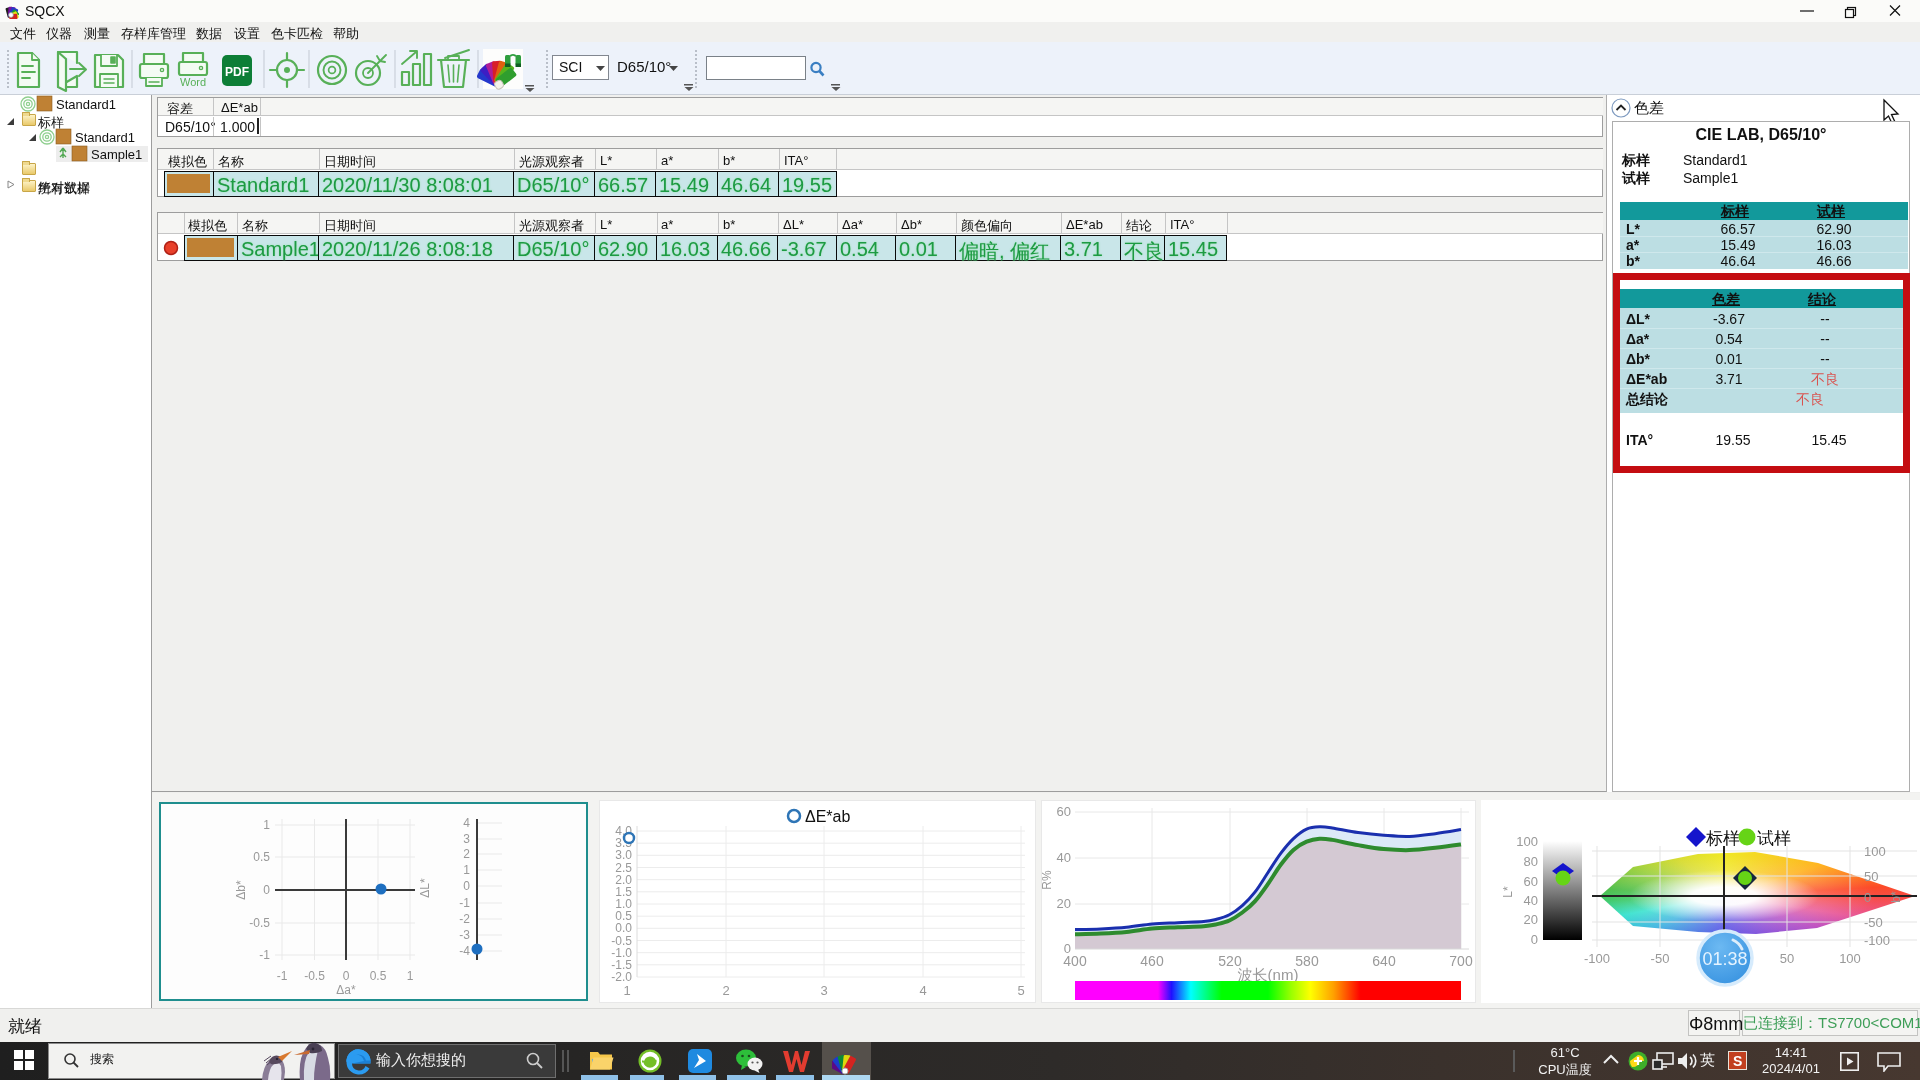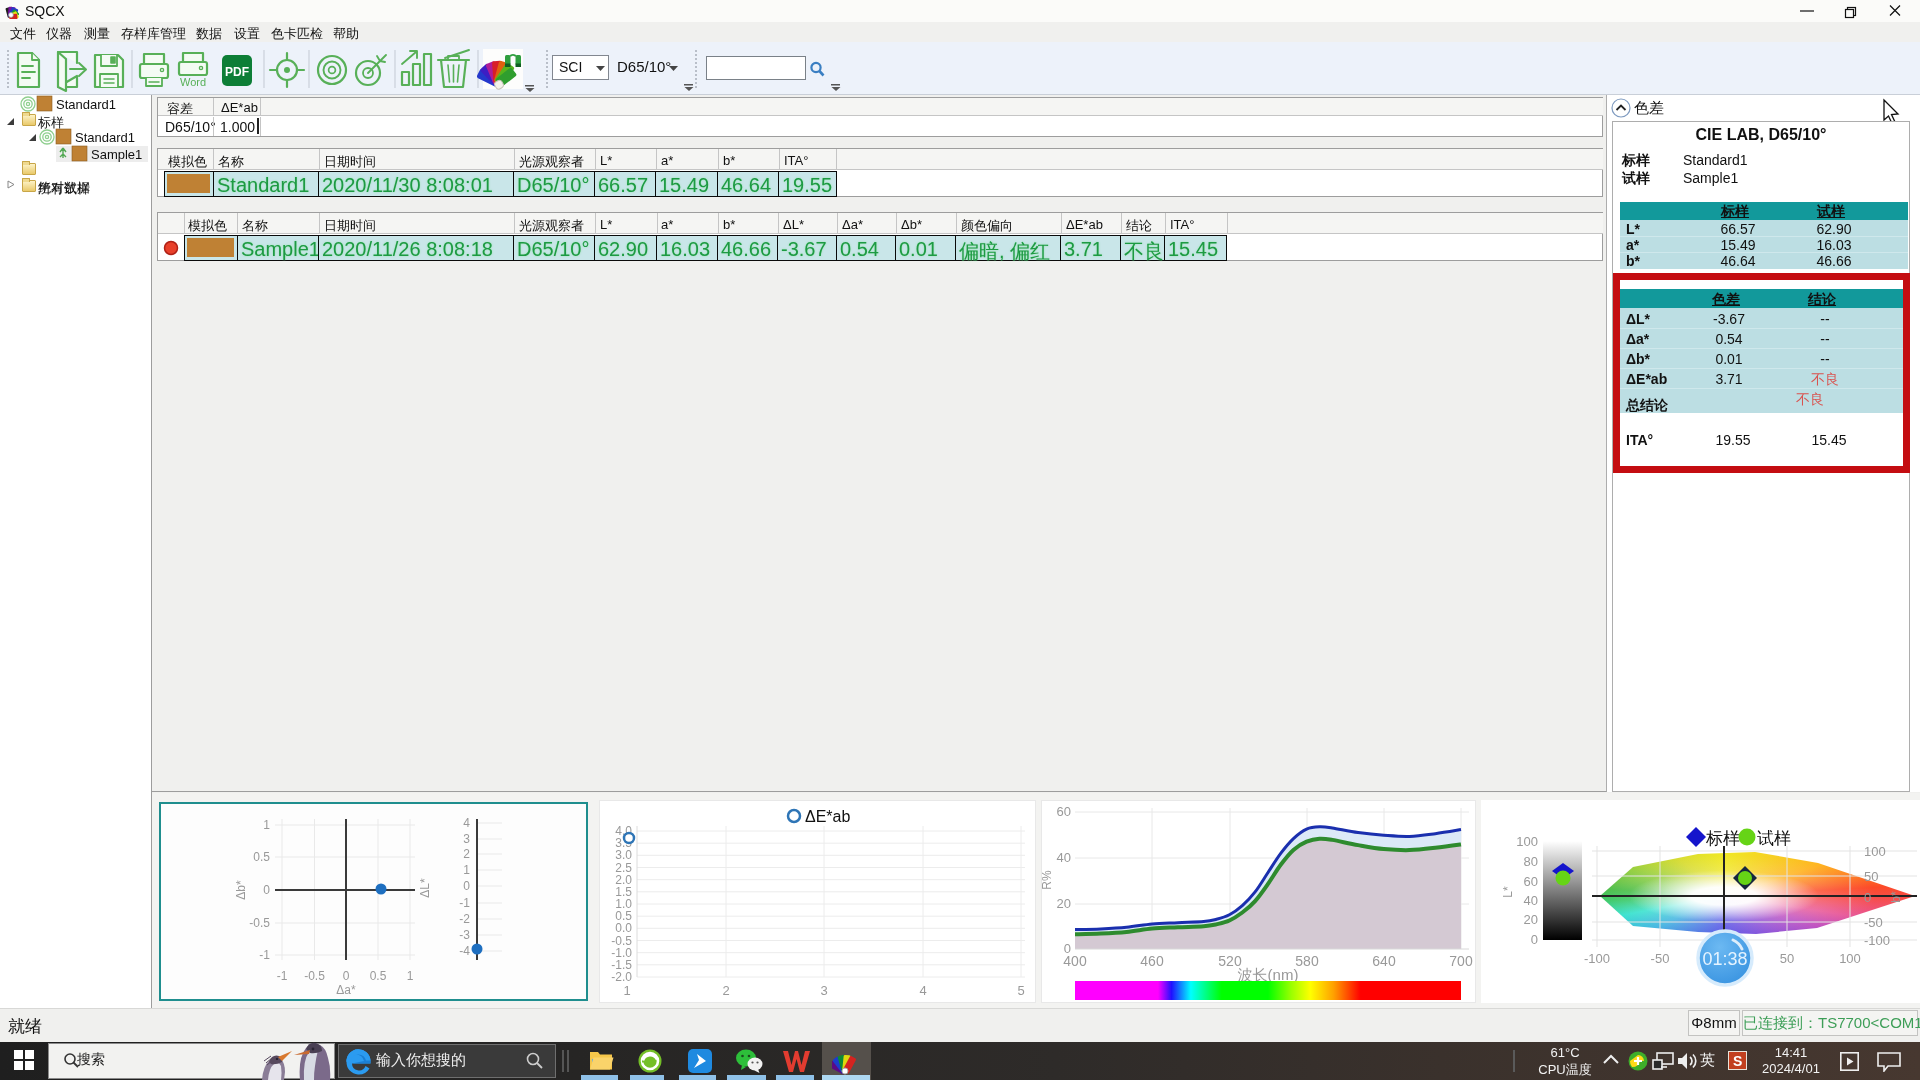--- a/index.html
+++ b/index.html
@@ -398,21 +398,21 @@
           <span class="rpc" style="left:165px;top:3px">--</span>
         <span class="rpb" style="left:6px;top:23px">Δa*</span>
           <span class="rpc" style="left:69px;top:23px">0.54</span>
           <span class="rpc" style="left:165px;top:23px">--</span>
         <span class="rpb" style="left:6px;top:43px">Δb*</span>
           <span class="rpc" style="left:69px;top:43px">0.01</span>
           <span class="rpc" style="left:165px;top:43px">--</span>
         <span class="rpb" style="left:6px;top:63px">ΔE*ab</span>
           <span class="rpc" style="left:69px;top:63px">3.71</span>
           <span class="rpc" style="left:165px;top:63px;color:#d9534f">不良</span>
-        <span class="rpb" style="left:6px;top:89px">总结论</span>
+        <span class="rpb" style="left:6px;top:83px">总结论</span>
           <span class="rpc" style="left:150px;top:83px;color:#d9534f">不良</span>
       </div>
       <span class="rpb" style="left:6px;top:152px">ITA°</span>
         <span class="rpc" style="left:73px;top:152px">19.55</span>
         <span class="rpc" style="left:169px;top:152px">15.45</span>
     </div>
   </div>
 </div>
 <div class="abs" id="chartstrip">
 
@@ -639,36 +639,36 @@
       <text x="419" y="97" font-size="12" fill="#999" text-anchor="middle" transform="rotate(-90 419 97)" font-family="Liberation Sans">b*</text>
 
       <circle cx="244" cy="158" r="27" fill="url(#ckg)" stroke="#d6ebfc" stroke-width="3.5"></circle>
       <path d="M252 140 a18 18 0 0 1 9 9" fill="none" stroke="rgba(255,255,255,.8)" stroke-width="3" stroke-linecap="round"></path>
       <text x="244" y="165" font-size="18" fill="#e4f3ff" text-anchor="middle" font-family="Liberation Sans">01:38</text>
     </svg>
   </div>
 </div>
 <div class="abs" id="statusbar">
   <span class="abs" style="left:8px;top:6px;font-size:17px;color:#111">就绪</span>
-  <div class="abs" style="left:1688px;top:1px;width:52px;height:26px;border:1px solid #c3c3c1;background:#f4f4f2;font-size:15px;color:#111;text-align:center;padding-top:3px">Φ8mm</div>
+  <div class="abs" style="left:1688px;top:1px;width:52px;height:26px;border:1px solid #c3c3c1;background:#f4f4f2;font-size:18px;color:#111;text-align:center;padding-top:3px">Φ8mm</div>
   <div class="abs" style="left:1742px;top:1px;width:176px;height:26px;border:1px solid #c3c3c1;background:#f4f4f2;font-size:15px;color:#3d9e57;text-align:center;padding-top:3px;white-space:nowrap">已连接到：TS7700&lt;COM14&gt;</div>
 </div>
 <div class="abs" id="taskbar">
   <svg class="abs" style="left:14px;top:8px" width="20" height="20" viewBox="0 0 20 20">
     <rect x="0" y="0" width="9" height="9" fill="#fff"></rect>
       <rect x="11" y="0" width="9" height="9" fill="#fff"></rect>
       <rect x="0" y="11" width="9" height="9" fill="#fff"></rect>
       <rect x="11" y="11" width="9" height="9" fill="#fff"></rect>
   </svg>
   <div class="abs" style="left:48px;top:1px;width:287px;height:36px;background:#f2f2f0;border:1px solid #8a8a8a"></div>
   <svg class="abs" style="left:62px;top:10px" width="20" height="18" viewBox="0 0 20 18">
       <circle cx="8" cy="7" r="5" fill="none" stroke="#333" stroke-width="1.6"></circle>
       <line x1="11.5" y1="10.5" x2="16" y2="15" stroke="#333" stroke-width="1.8"></line>
     </svg>
-  <span class="abs" style="left:77px;top:9px;font-size:14px;color:#222">搜索</span>
+  <span class="abs" style="left:90px;top:9px;font-size:12px;color:#222">搜索</span>
 
   <svg class="abs" style="left:252px;top:0px" width="84" height="38" viewBox="0 0 84 38">
     <path d="M48 38 Q46 16 54 6 Q60 -1 68 3 Q74 6 76 16 Q79 26 78 38 Z" fill="#7b6a8a"></path>
     <path d="M52 38 Q51 18 57 10 Q62 4 66 8 Q64 16 63 24 Q62 30 62 38 Z" fill="#d8dbe4"></path>
     <path d="M54 7 Q58 -2 66 2 Q70 4 70 9 Q64 12 58 11 Z" fill="#4a4054"></path>
     <path d="M58 8 L42 13 L57 12 Z" fill="#c86a30"></path>
     <circle cx="61" cy="7" r="1.4" fill="#2a2433"></circle>
     <path d="M10 38 Q11 24 18 18 Q24 13 29 17 Q33 21 33 30 L32 38 Z" fill="#8a7d96"></path>
     <path d="M16 38 Q17 26 22 22 Q27 19 29 24 Q30 30 29 38 Z" fill="#e6e4ec"></path>
     <path d="M17 20 Q20 12 27 14 Q31 15 30 20 Q24 23 19 22 Z" fill="#57495e"></path>

